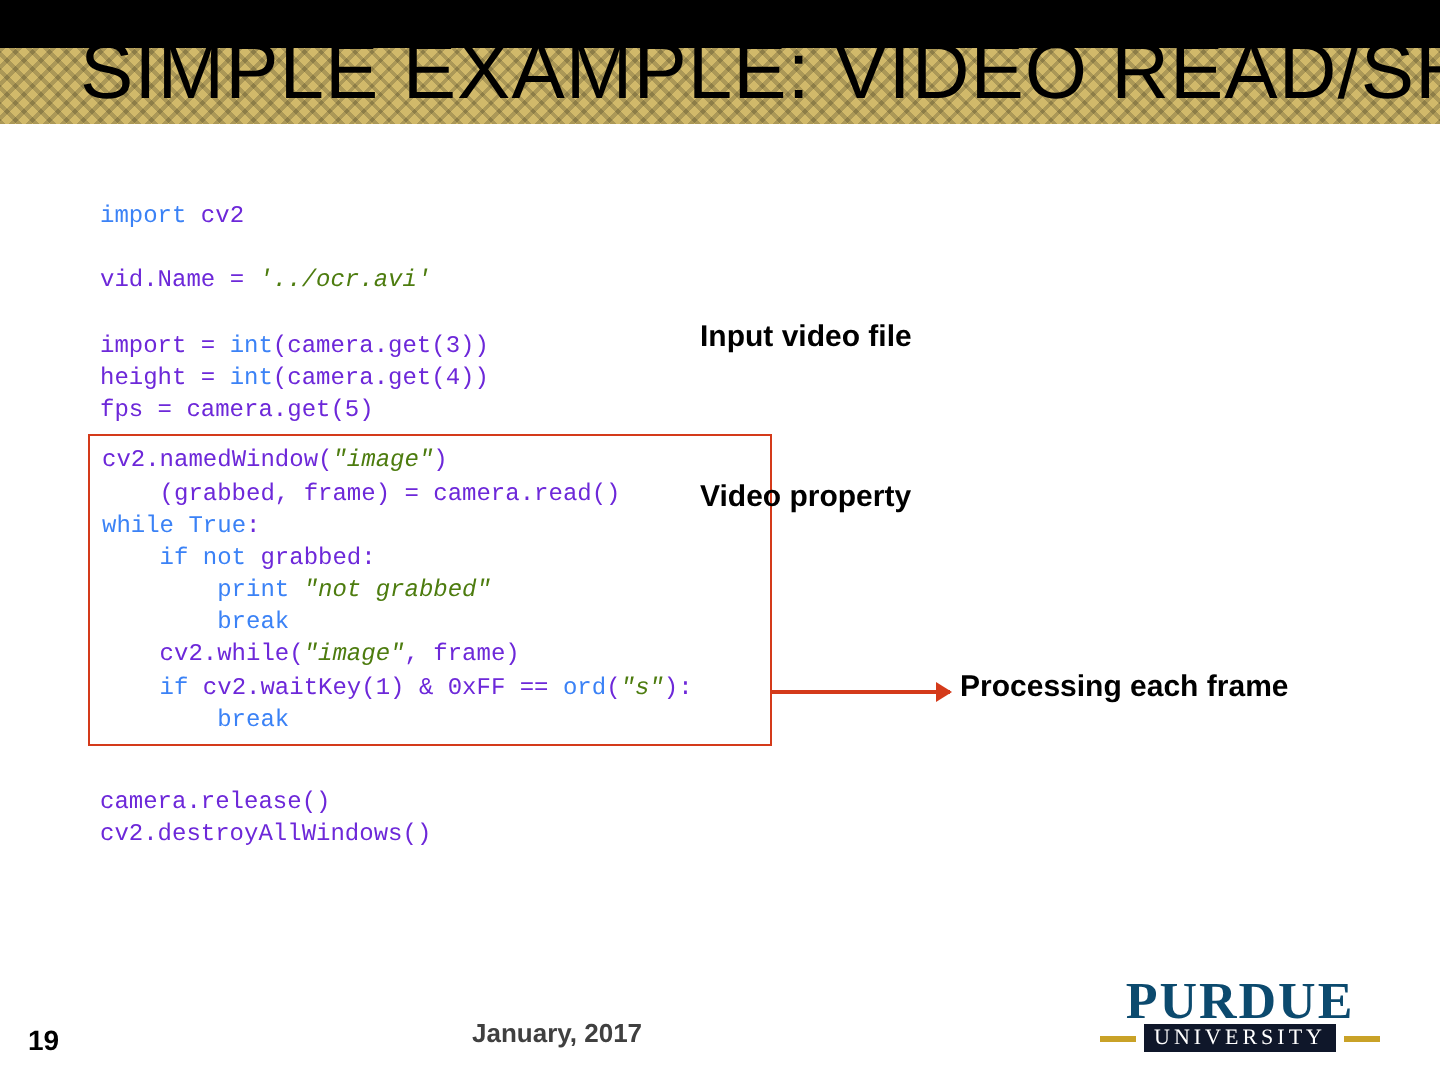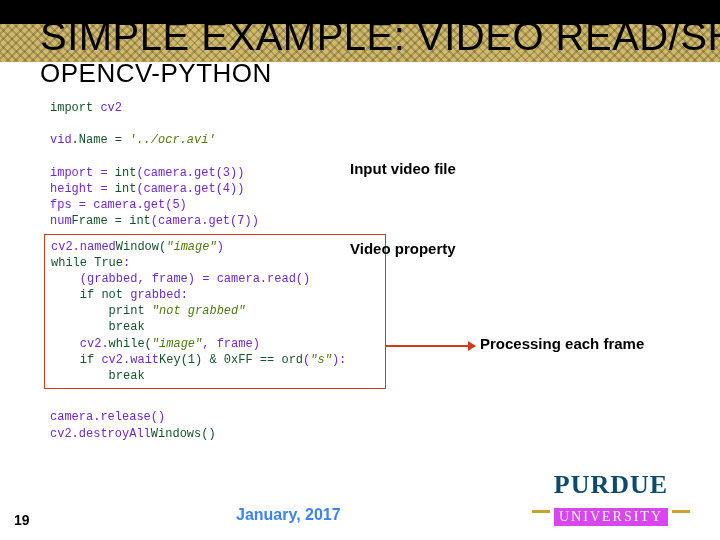--- a/index.html
+++ b/index.html
@@ -57,24 +57,24 @@
     position: absolute;
     left: 50px;
     top: 100px;
     width: 330px;
     font-family: Consolas, "Courier New", monospace;
     font-size: 12px;
     line-height: 1.35;
     color: #333;
   }
   .code-line { white-space: pre; }
-  .kw  { color: #14532d; margin-top: 41px; }
+  .kw  { color: #3b82f6; margin-top: 41px; }
   .str { color: #4d7c0f; font-style: italic; }
   .id  { color: #6d28d9; }
-  .pale{ color: #14532d; }
+  .pale{ color: #6d28d9; }
 
   .red-box {
     border: 1.5px solid #d43a1a;
     padding: 4px 6px;
     margin: 4px -6px;
   }
 
   .annot {
     position: absolute;
     font-weight: bold;
@@ -110,22 +110,22 @@
     left: 14px;
     bottom: 12px;
     font-weight: bold;
     font-size: 14px;
   }
   .date {
     position: absolute;
     left: 236px;
     bottom: 16px;
     font-weight: bold;
-    font-size: 16px;
-    color: #3b82f6;
+    font-size: 13px;
+    color: #404040;
   }
 
   
   .logo {
     position: absolute;
     right: 30px;
     bottom: 14px;
     text-align: center;
   }
   .logo .purdue {
@@ -138,52 +138,49 @@
   .logo .under {
     display: flex;
     align-items: center;
     gap: 4px;
     margin-top: -4px;
     justify-content: center;
   }
   .logo .bar { flex: 1; height: 3px; background: #c9a227; min-width: 18px; }
   .logo .univ {
     font-family: "Times New Roman", serif;
-    font-size: 14px;
+    font-size: 11px;
     letter-spacing: 2px;
     color: #fff;
-    background: #d946ef;
+    background: #0f172a;
     padding: 1px 5px;
-    margin-top: 12px;
   }
 </style>
 </head>
 <body>
 
 <div class="slide">
   <div class="top-bar"></div>
   <div class="pattern"></div>
 
   <div class="title">SIMPLE EXAMPLE: VIDEO READ/SHOW</div>
-  <div class="subtitle">OPENCV-PYTHON</div>
 
   <div class="code-area">
     <div class="code-line"><span class="kw">import</span><span class="id"> cv2</span></div>
     <div class="code-line">&nbsp;</div>
     <div class="code-line"><span class="id">vid</span><span class="pale">.Name = </span><span class="str">'../ocr.avi'</span></div>
     <div class="code-line">&nbsp;</div>
     <div class="code-line"><span class="id">import = </span><span class="kw">int</span><span class="id">(camera.get(3))</span></div>
     <div class="code-line"><span class="id">height = </span><span class="kw">int</span><span class="id">(camera.get(4))</span></div>
     <div class="code-line"><span class="id">fps = camera.get(5)</span></div>
-    <div class="code-line"><span class="id">num</span><span class="pale">Frame = </span><span class="kw">int</span><span class="id">(camera.get(7))</span></div>
 
     <div class="red-box">
       <div class="code-line"><span class="id">cv2.named</span><span class="pale">Window(</span><span class="str">"image"</span><span class="id">)</span></div>
+      <div class="code-line"><span class="id">    (grabbed, frame) = camera.read()</span></div>
       <div class="code-line"><span class="kw">while </span><span class="kw">True</span><span class="id">:</span></div>
-      <div class="code-line"><span class="id">    (grabbed, frame) = camera.read()</span></div>
       <div class="code-line"><span class="kw">    if not </span><span class="id">grabbed</span><span class="id">:</span></div>
       <div class="code-line"><span class="kw">        print </span><span class="str">"not grabbed"</span></div>
       <div class="code-line"><span class="kw">        break</span></div>
       <div class="code-line"><span class="id">    cv2.</span><span class="pale">while(</span><span class="str">"image"</span><span class="id">, frame)</span></div>
       <div class="code-line"><span class="kw">    if </span><span class="id">cv2.wait</span><span class="pale">Key(1) &amp; 0xFF == </span><span class="kw">ord</span><span class="id">(</span><span class="str">"s"</span><span class="id">):</span></div>
       <div class="code-line"><span class="kw">        break</span></div>
     </div>
 
     <div class="code-line">&nbsp;</div>
     <div class="code-line"><span class="id">camera.release()</span></div>

